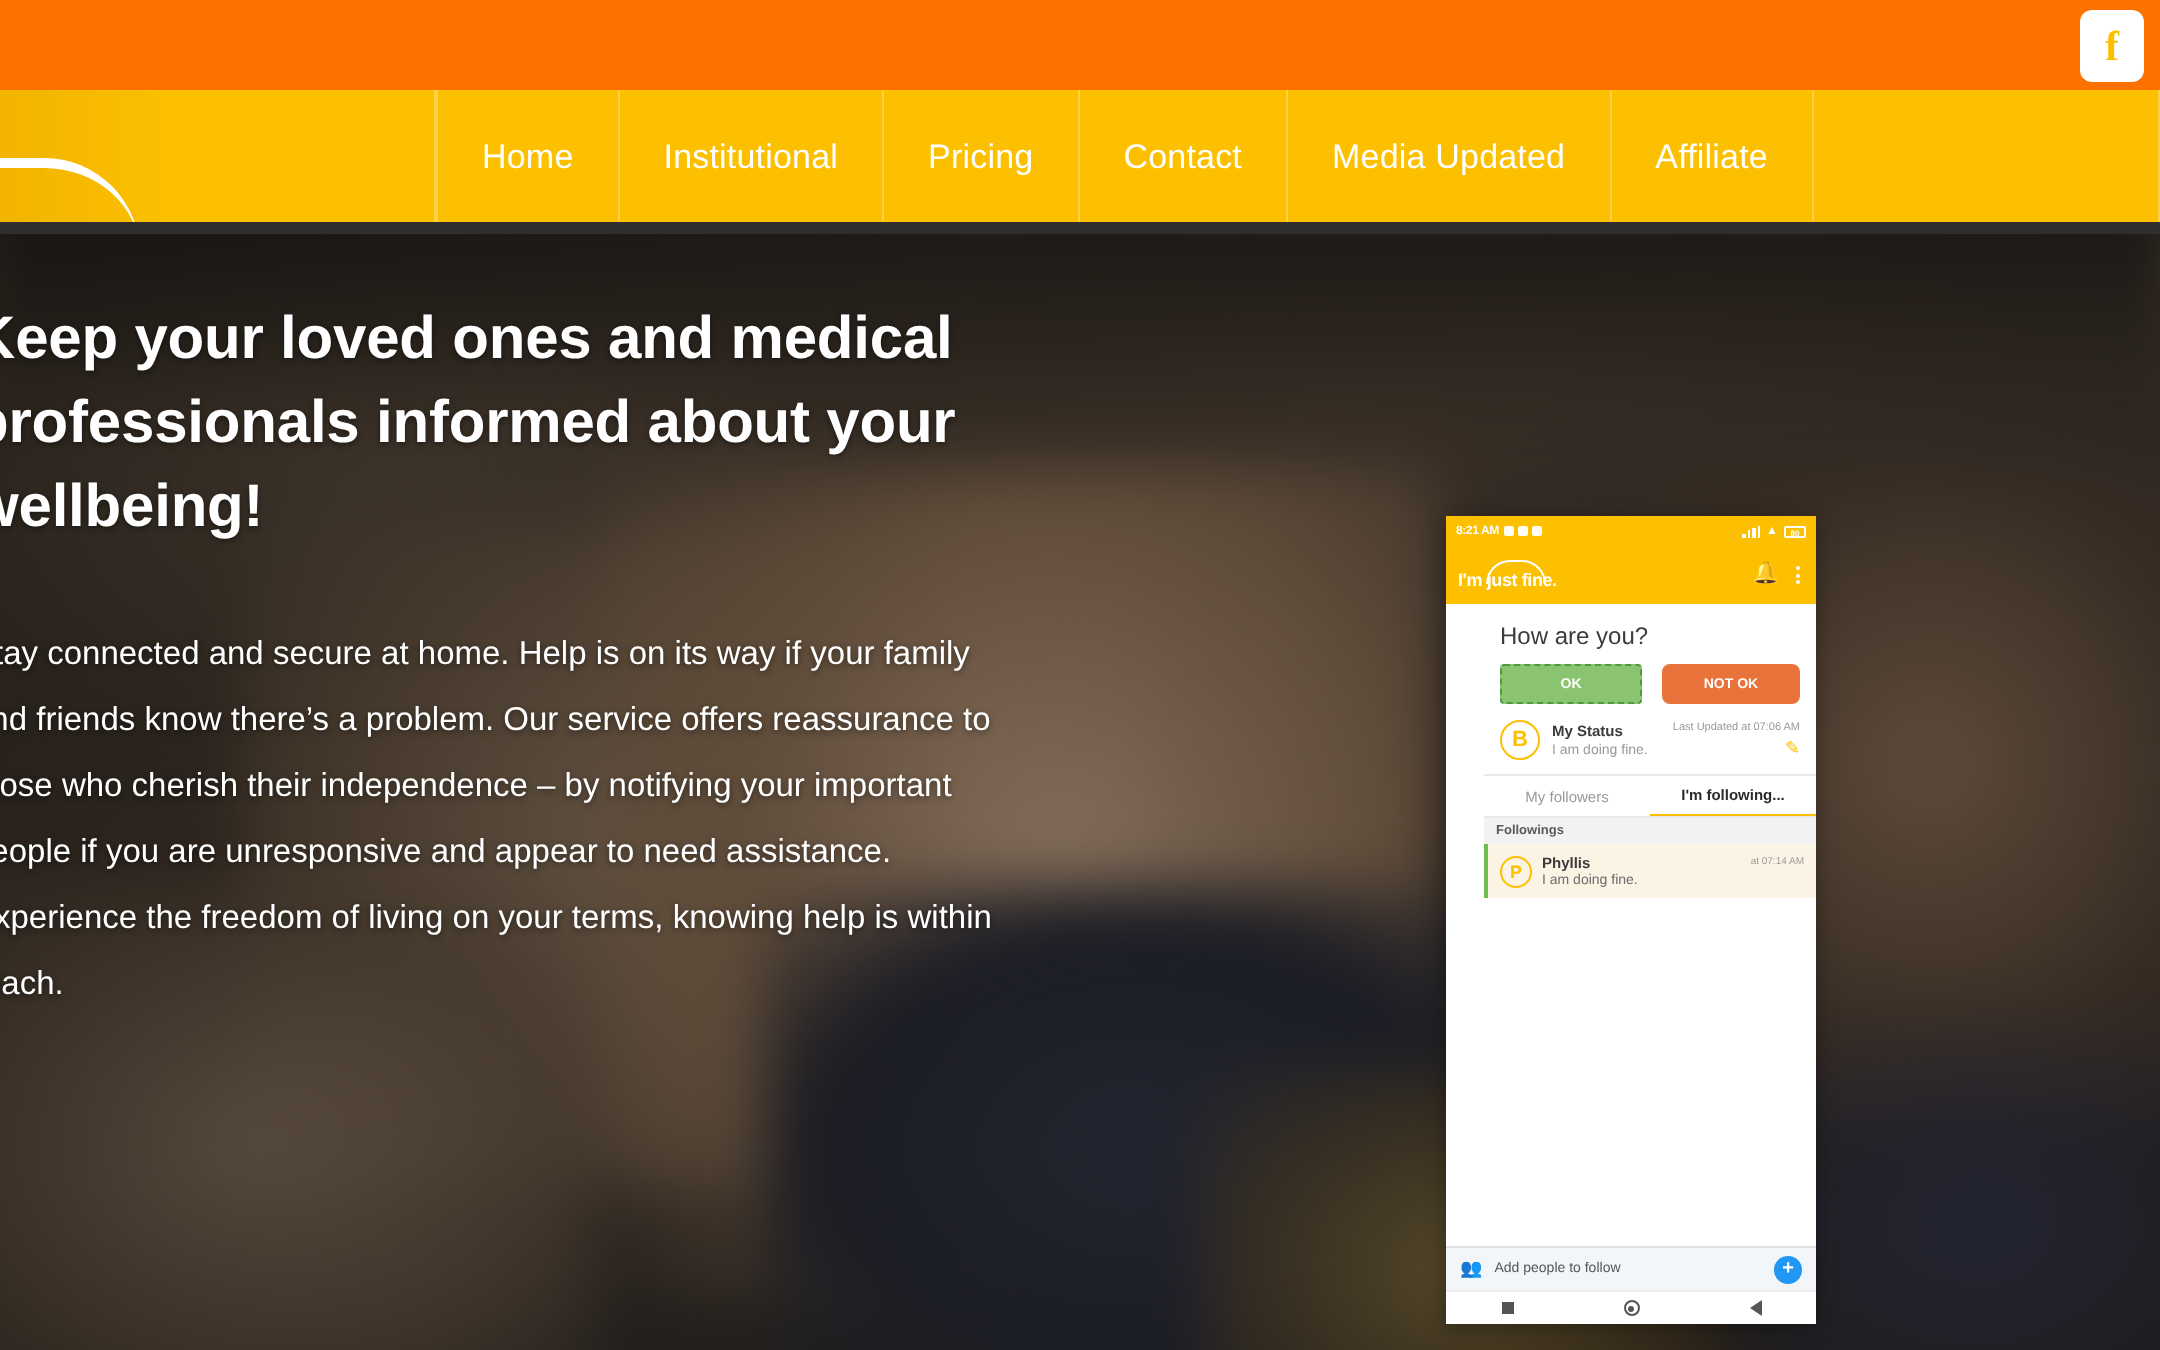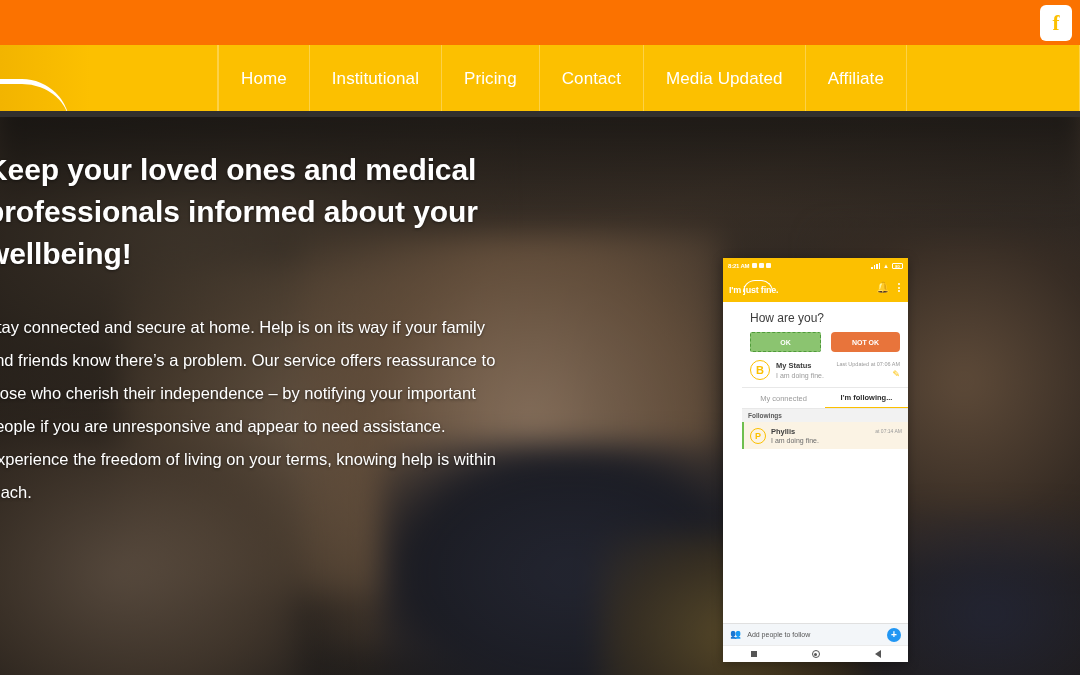--- a/index.html
+++ b/index.html
@@ -324,21 +324,21 @@
           <div class="st-name">My Status</div>
           <div class="st-sub">I am doing fine.</div>
         </div>
         <div class="st-right">
           <div class="st-upd">Last Updated at  07:06 AM</div>
           <div class="pencil">✎</div>
         </div>
       </div>
 
       <div class="ph-tabs">
-        <div class="ph-tab">My connected</div>
+        <div class="ph-tab">My followers</div>
         <div class="ph-tab active">I'm following...</div>
       </div>
 
       <div class="ph-section">Followings</div>
 
       <div class="ph-follow-row">
         <div class="avatar small">P</div>
         <div>
           <div class="fr-name">Phyllis</div>
           <div class="fr-sub">I am doing fine.</div>

